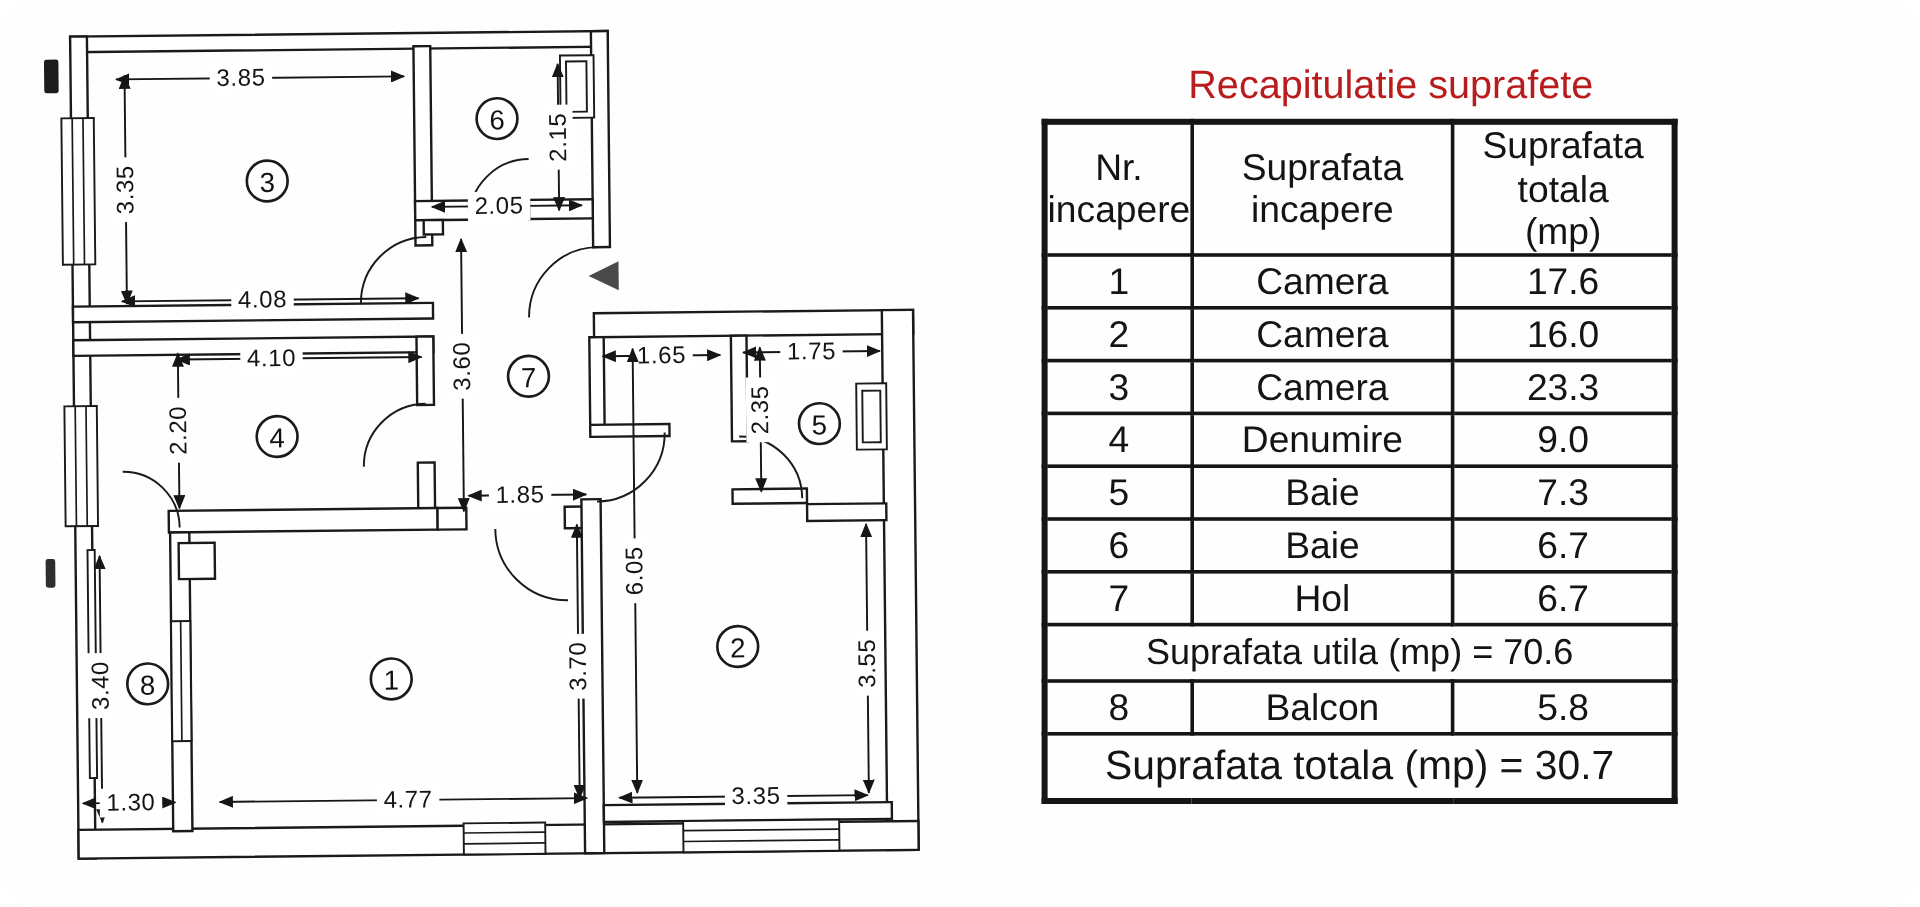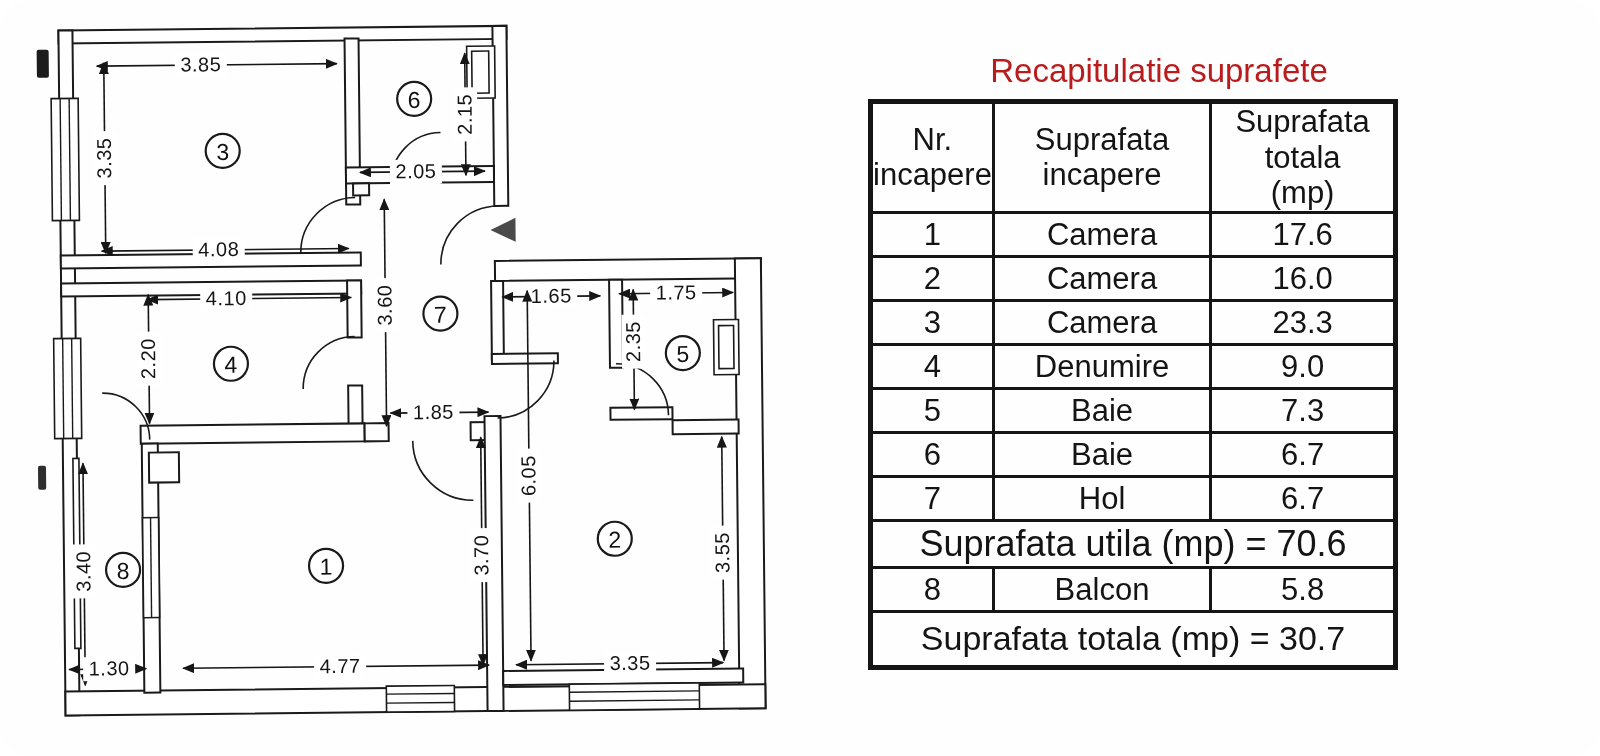--- a/index.html
+++ b/index.html
@@ -33,21 +33,21 @@
     border-collapse:collapse;table-layout:fixed;
     border:5px solid #151515;
     font-size:31px;color:#141414;
   }
   .area-table th,.area-table td{
     border:3px solid #151515;text-align:center;vertical-align:middle;
     padding:0;font-weight:normal;line-height:1.15;
   }
   .area-table thead th{height:100px;}
   .area-table td{height:41px;}
-  .area-table .merged td{height:44px;font-size:36px;}
+  .area-table .merged td{height:44px;font-size:30px;}
   .area-table .total-row td{height:52px;font-size:34px;}
   .col-nr{width:23.4%;}.col-name{width:41.4%;}.col-area{width:35.2%;}
 </style>
 </head>
 <body>
 
 <div class="sheet">
 
   <svg id="plan-svg" width="800" height="756" viewBox="0 0 800 756" xmlns="http://www.w3.org/2000/svg">
     <defs>

